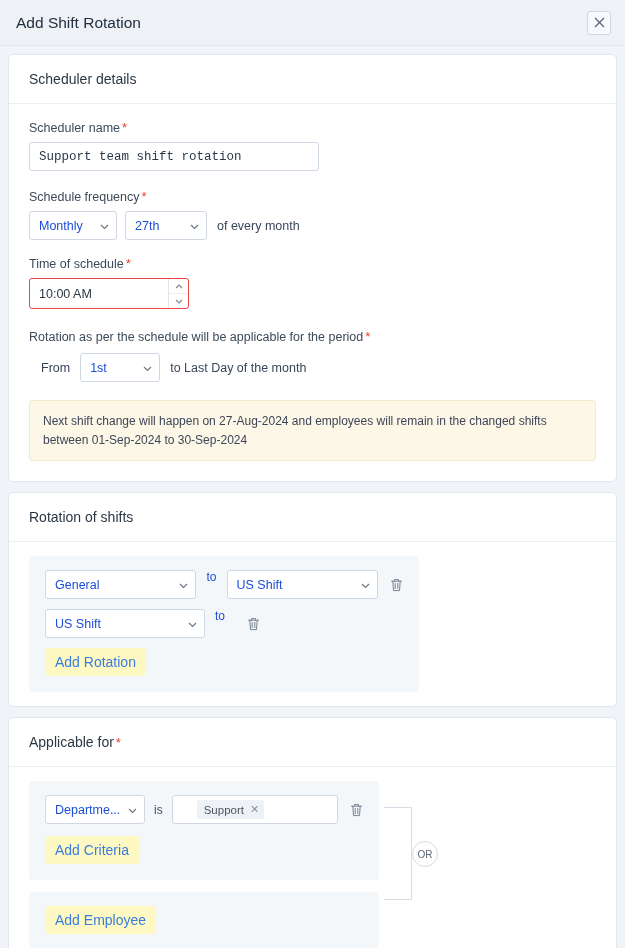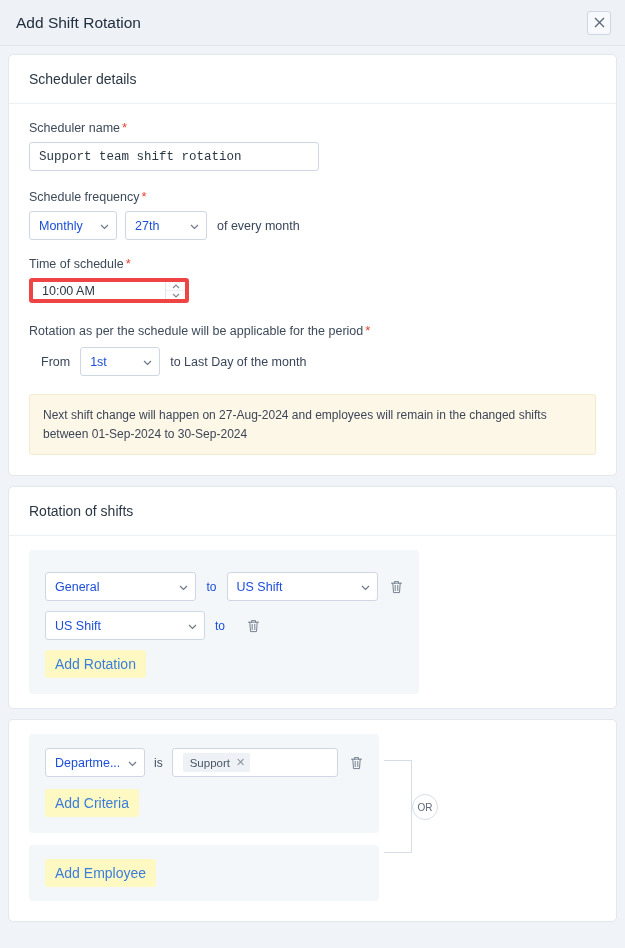--- a/index.html
+++ b/index.html
@@ -111,22 +111,22 @@
   .sel-freq { width: 88px; }
   .sel-day  { width: 82px; margin-left: 8px; }
   .sel-from { width: 80px; margin-left: 10px; }
   .inline-text {
     font-size: 12.5px;
     color: #39465a;
     margin-left: 10px;
   }
 
   .time-wrap {
-    width: 160px; height: 25px;
-    border: 4px solid #ef4444;
+    width: 160px; height: 31px;
+    border: 1px solid #ef4444;
     border-radius: 3px;
     display: flex; align-items: center;
     background: #fff;
   }
   .time-val {
     flex: 1;
     padding: 0 9px;
     font-size: 12.5px;
     color: #2a3744;
   }
@@ -156,21 +156,21 @@
     max-width: 580px;
   }
 
   .rot-box {
     margin: 14px 20px 0 20px;
     background: #f4f7fa;
     border-radius: 4px;
     padding: 14px 16px 16px 16px;
     width: 390px;
   }
-  .rot-row { display: flex; align-items: center; margin-bottom: 10px; margin-top: 8px; }
+  .rot-row { display: flex; margin-bottom: 10px; }
   .sel-shift { width: 160px; }
   .rot-to { font-size: 12px; color: #1d4ed8; margin: 0 10px; }
   .trash {
     margin-left: 12px;
     color: #77828f;
     cursor: pointer;
     display: flex; align-items: center;
   }
   .link-btn {
     display: inline-block;
@@ -199,21 +199,21 @@
   .crit-row { display: flex; align-items: center; }
   .sel-crit { width: 100px; }
   .crit-is { font-size: 12px; color: #414e5e; margin: 0 9px; }
   .tag-input {
     flex: 1;
     min-height: 29px;
     border: 1px solid #cfd7e2;
     border-radius: 3px;
     background: #fff;
     display: flex; align-items: center;
-    padding: 0 10px;
+    padding: 0 24px;
   }
   .tag {
     background: #eef1f5;
     border-radius: 2px;
     font-size: 11.5px;
     color: #4a5563;
     padding: 3px 5px 3px 7px;
     display: flex; align-items: center;
     gap: 6px;
   }
@@ -380,20 +380,23 @@
             </svg>
           </span>
         </div>
 
         <button class="link-btn">Add Rotation</button>
       </div>
       <div style="height:14px"></div>
     </div>
 
     <div class="card">
+      <div class="card-head">
+        <span>Applicable for</span><span class="req">*</span>
+      </div>
       <div class="applicable-wrap">
         <div class="crit-col">
           <div class="crit-box">
             <div class="crit-row">
               <div class="select sel-crit">
                 <span>Departme...</span>
                 <span class="chev">
                   <svg width="9" height="6" viewBox="0 0 9 6">
                       <path d="M1 1 L4.5 4.5 L8 1" stroke="#6d7887" stroke-width="1.2" fill="none"></path>
                     </svg>

